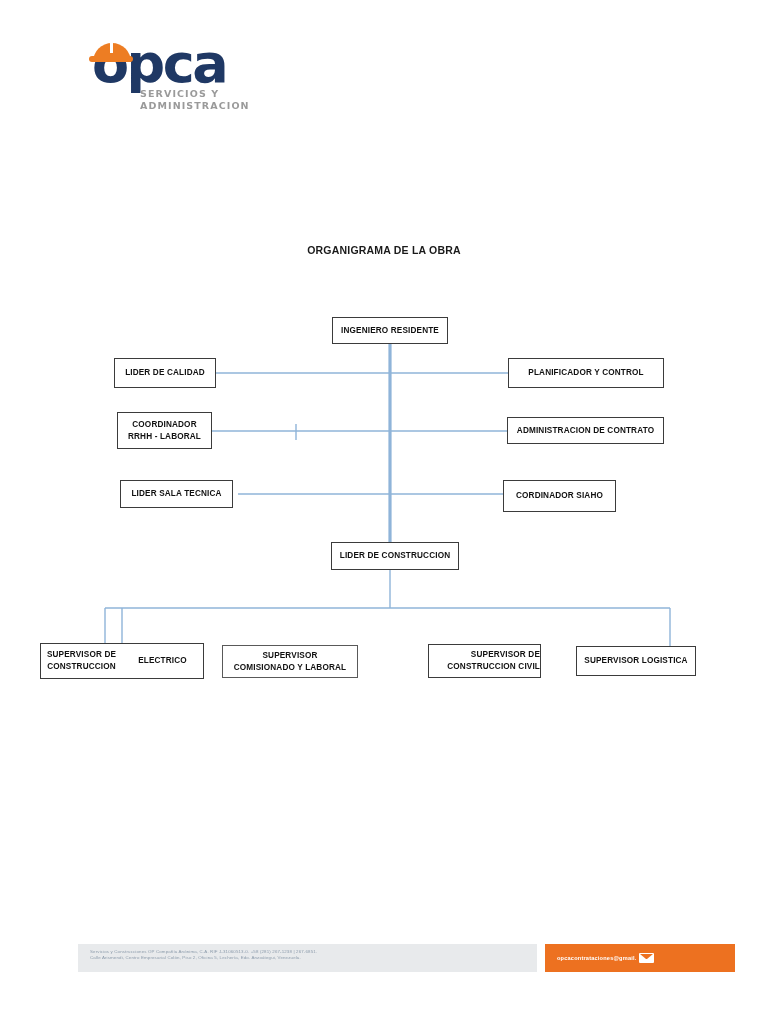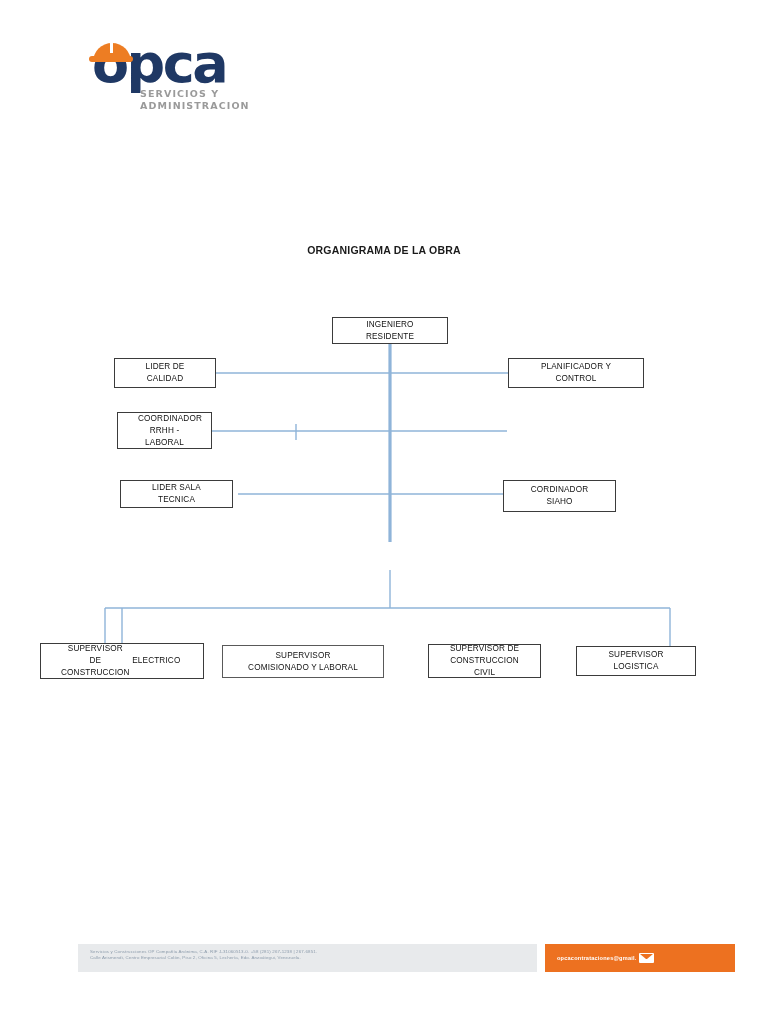--- a/index.html
+++ b/index.html
@@ -113,25 +113,25 @@
   .node {
     position: absolute;
     box-sizing: border-box;
     border: 1.6px solid #3B3B3B;
     background: #ffffff;
     display: flex;
     align-items: center;
     justify-content: center;
     text-align: center;
     font-size: 8.2px;
-    font-weight: normal;
+    font-weight: bold;
     color: #111111;
     letter-spacing: 0.15px;
     line-height: 12px;
-    padding: 2px 20px;
+    padding: 2px 0;
     z-index: 5;
   }
   .node.thin {
     border: 1.1px solid #595959;
   }
   .node span {
     display: block;
     width: 100%;
   }
 
@@ -241,50 +241,56 @@
   </svg>
 
   <div class="node" style="left:332px; top:317px; width:116px; height:27px;">
     <span>INGENIERO RESIDENTE</span>
   </div>
 
   <div class="node" style="left:114px; top:358px; width:102px; height:30px;">
     <span>LIDER DE CALIDAD</span>
   </div>
 
-  <div class="node" style="left:508px; top:358px; width:136px; height:30px;">
+  <div class="node" style="left:508px; top:358px; width:156px; height:30px;">
     <span>PLANIFICADOR Y CONTROL</span>
   </div>
 
   <div class="node" style="left:117px; top:412px; width:95px; height:37px; flex-direction:column;">
     <span>COORDINADOR</span>
     <span>RRHH - LABORAL</span>
   </div>
 
+  <div class="node" style="left:507px; top:417px; width:157px; height:27px;">
+    <span>ADMINISTRACION DE CONTRATO</span>
+  </div>
 
   <div class="node" style="left:120px; top:480px; width:113px; height:28px;align-items:center;">
     <span>LIDER SALA TECNICA</span>
   </div>
 
   <div class="node" style="left:503px; top:480px; width:113px; height:32px;">
     <span>CORDINADOR SIAHO</span>
   </div>
 
+  <div class="node" style="left:331px; top:542px; width:128px; height:28px;">
+    <span>LIDER DE CONSTRUCCION</span>
+  </div>
 
   <div class="node" style="left:40px; top:643px; width:164px; height:36px; flex-direction:row;">
     <span>SUPERVISOR DE CONSTRUCCION</span>
     <span>ELECTRICO</span>
   </div>
 
-  <div class="node thin" style="left:222px; top:645px; width:162px; height:33px; flex-direction:column;">
+  <div class="node thin" style="left:222px; top:645px; width:136px; height:33px; flex-direction:column;">
     <span>SUPERVISOR</span>
     <span>COMISIONADO Y LABORAL</span>
   </div>
 
-  <div class="node" style="left:428px; top:644px; width:113px; height:34px; flex-direction:column;">
+  <div class="node" style="left:428px; top:644px; width:113px; height:34px; flex-direction:column;text-align:right;">
     <span>SUPERVISOR DE</span>
     <span>CONSTRUCCION CIVIL</span>
   </div>
 
   <div class="node" style="left:576px; top:646px; width:120px; height:30px;">
     <span>SUPERVISOR LOGISTICA</span>
   </div>
 </div>
 
 <div class="footer-bar"></div>

